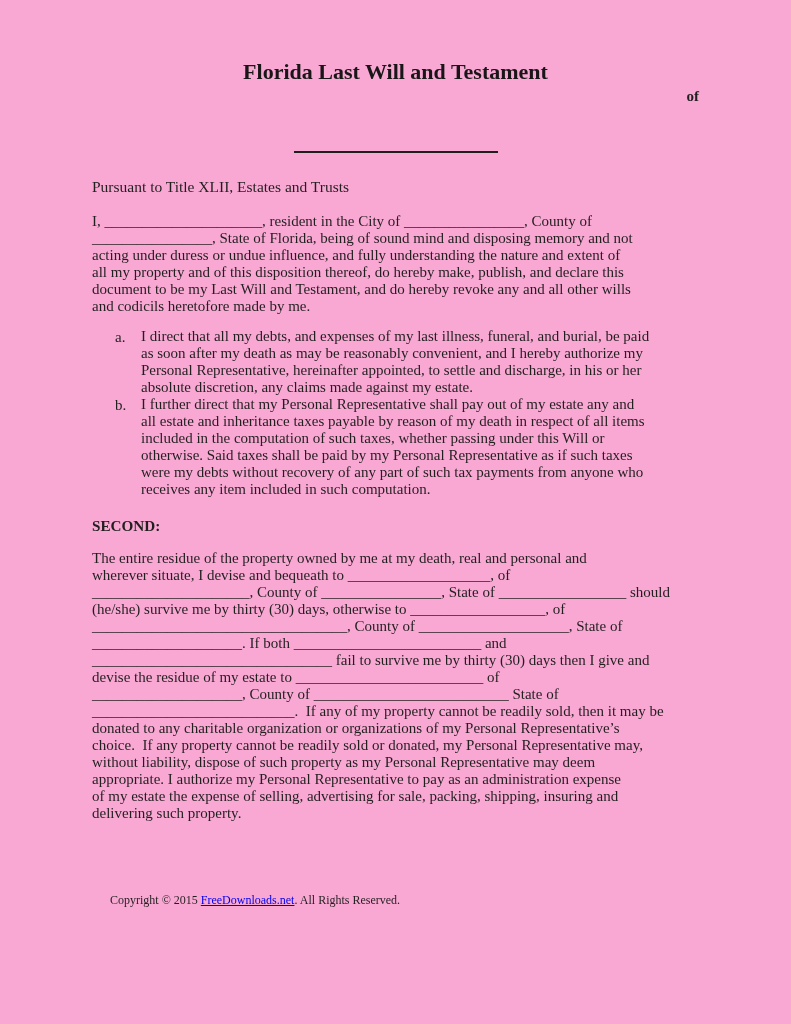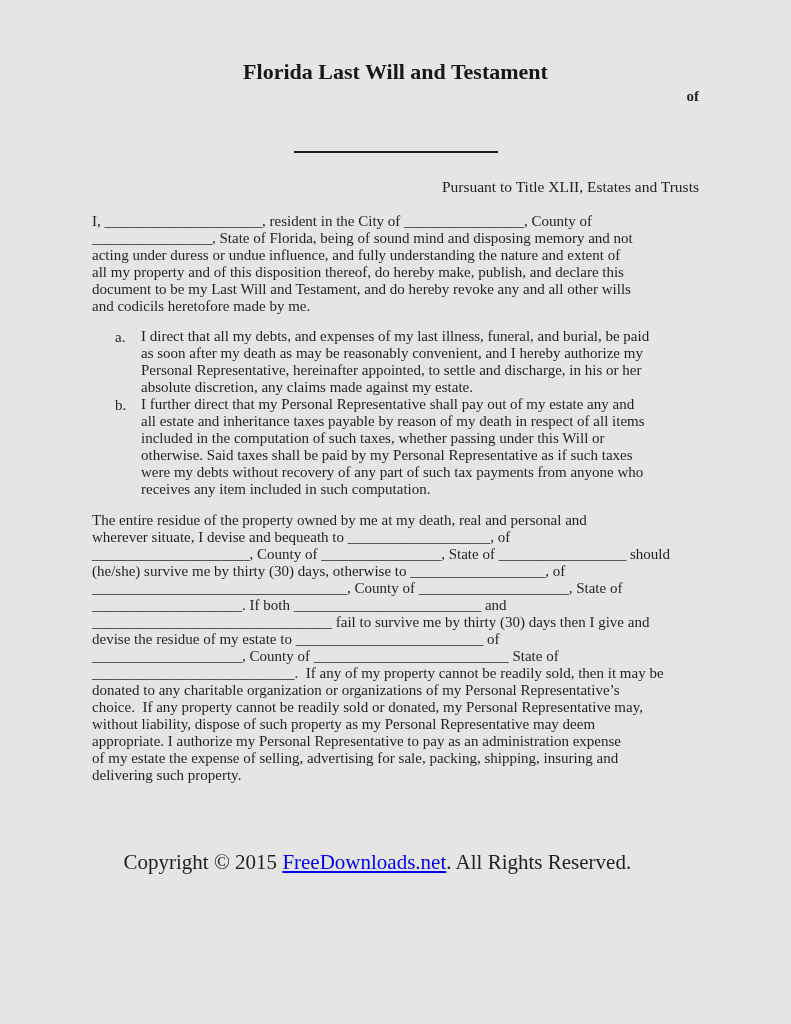--- a/index.html
+++ b/index.html
@@ -4,21 +4,21 @@
 <style>
   html, body {
     margin: 0;
     padding: 0;
     background: #ffffff;
   }
   .page {
     position: relative;
     width: 791px;
     height: 1024px;
-    background: #e5e5e5;
+    background: #f9a8d4;
     overflow: hidden;
     font-family: "Liberation Serif", serif;
     color: #221f1f;
   }
   .content {
     padding: 60px 92px 0 92px;
   }
   .doc-title {
     margin: 0;
     font-size: 22px;
@@ -37,21 +37,21 @@
   .name-blank {
     width: 204px;
     height: 0;
     margin: 46px auto 0 auto;
     border-bottom: 2px solid #201d1d;
   }
   .pursuant {
     margin-top: 24px;
     font-size: 15.5px;
     line-height: 19px;
-    text-align: right;
+    text-align: left;
   }
   .body-text {
     font-size: 15px;
     line-height: 17px;
     white-space: pre;
   }
   .intro {
     margin-top: 17px;
   }
   .section-heading {
@@ -78,21 +78,21 @@
     width: 26px;
     margin-left: 23px;
     font-size: 15px;
     line-height: 18.6px;
   }
   .residue-para {
     margin-top: 14px;
   }
   .doc-footer {
     margin-top: 50px;
-    font-size: 21px;
+    font-size: 12px;
     line-height: 19px;
     white-space: pre;
   }
   .footer-link {
     color: #0000ee;
     text-decoration: underline;
     cursor: pointer;
   }
 </style>
 </head>
@@ -129,20 +129,21 @@
         <span class="list-marker">b.</span>
         <span class="body-text">I further direct that my Personal Representative shall pay out of my estate any and
 all estate and inheritance taxes payable by reason of my death in respect of all items
 included in the computation of such taxes, whether passing under this Will or
 otherwise. Said taxes shall be paid by my Personal Representative as if such taxes
 were my debts without recovery of any part of such tax payments from anyone who
 receives any item included in such computation.</span>
       </div>
     </div>
 
+    <h2 class="section-heading heading-second">SECOND:</h2>
 
     <div class="body-text residue-para">The entire residue of the property owned by me at my death, real and personal and
 wherever situate, I devise and bequeath to ___________________, of
 _____________________, County of ________________, State of _________________ should
 (he/she) survive me by thirty (30) days, otherwise to __________________, of
 __________________________________, County of ____________________, State of
 ____________________. If both _________________________ and
 ________________________________ fail to survive me by thirty (30) days then I give and
 devise the residue of my estate to _________________________ of
 ____________________, County of __________________________ State of

